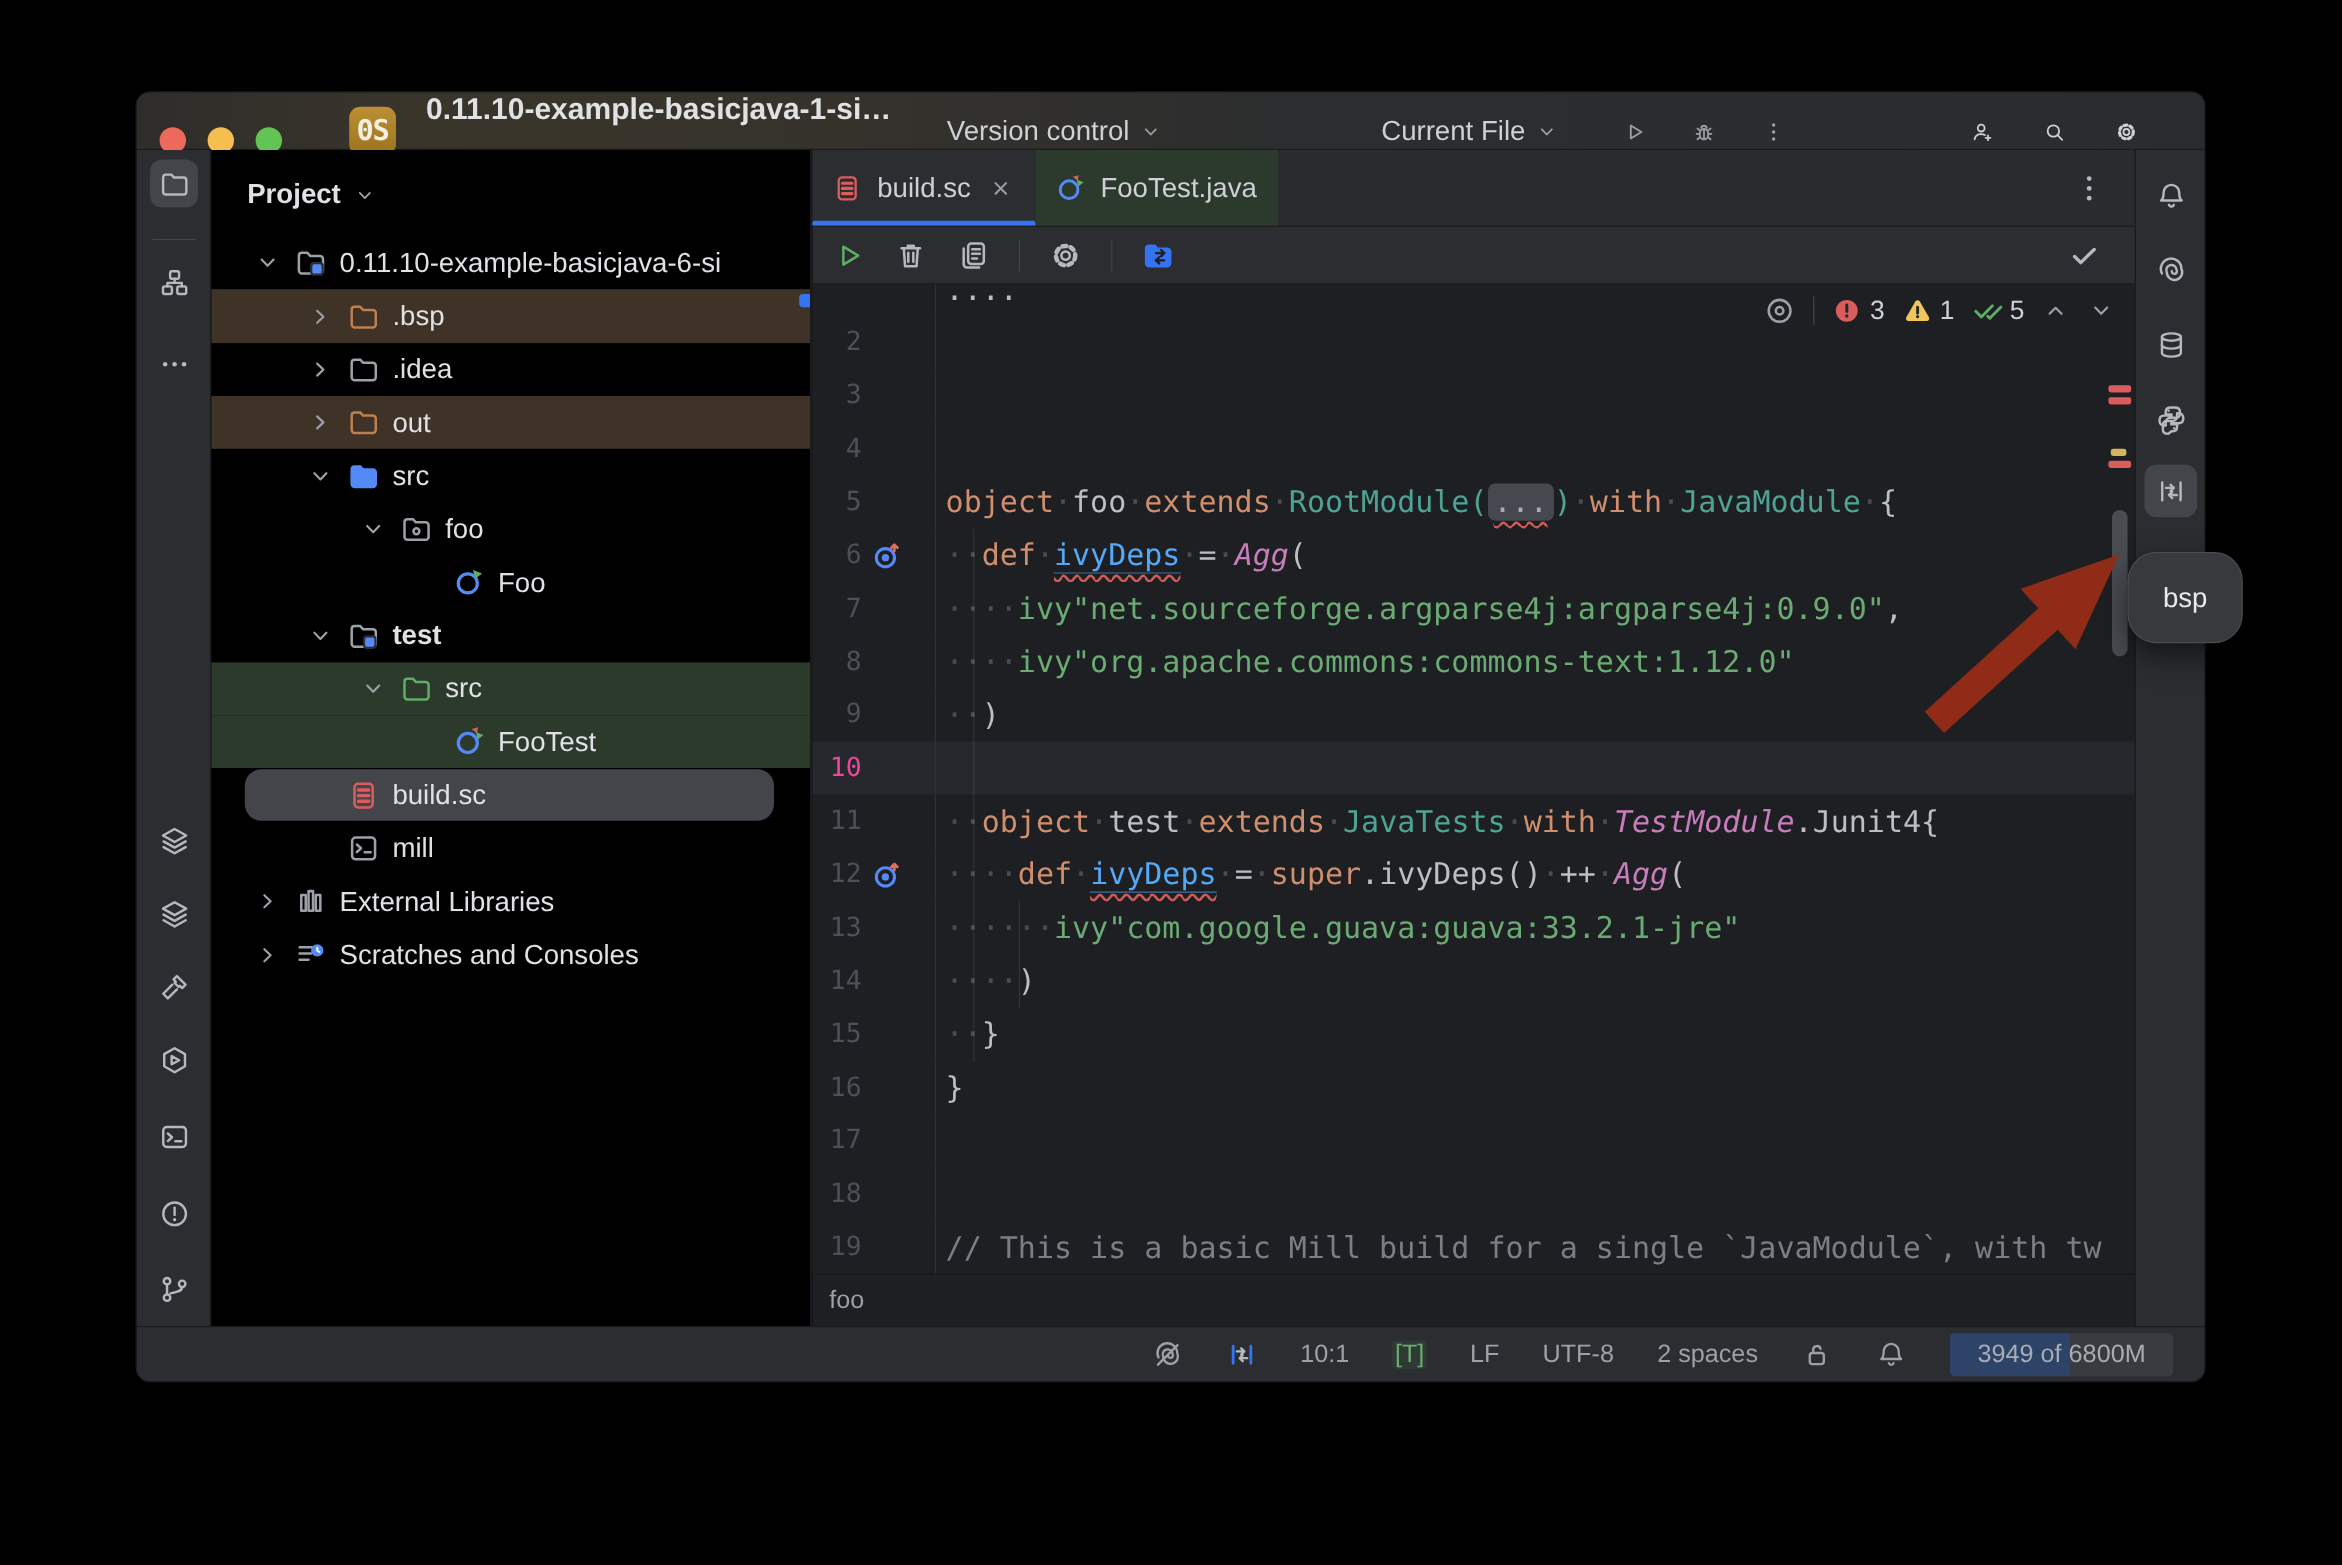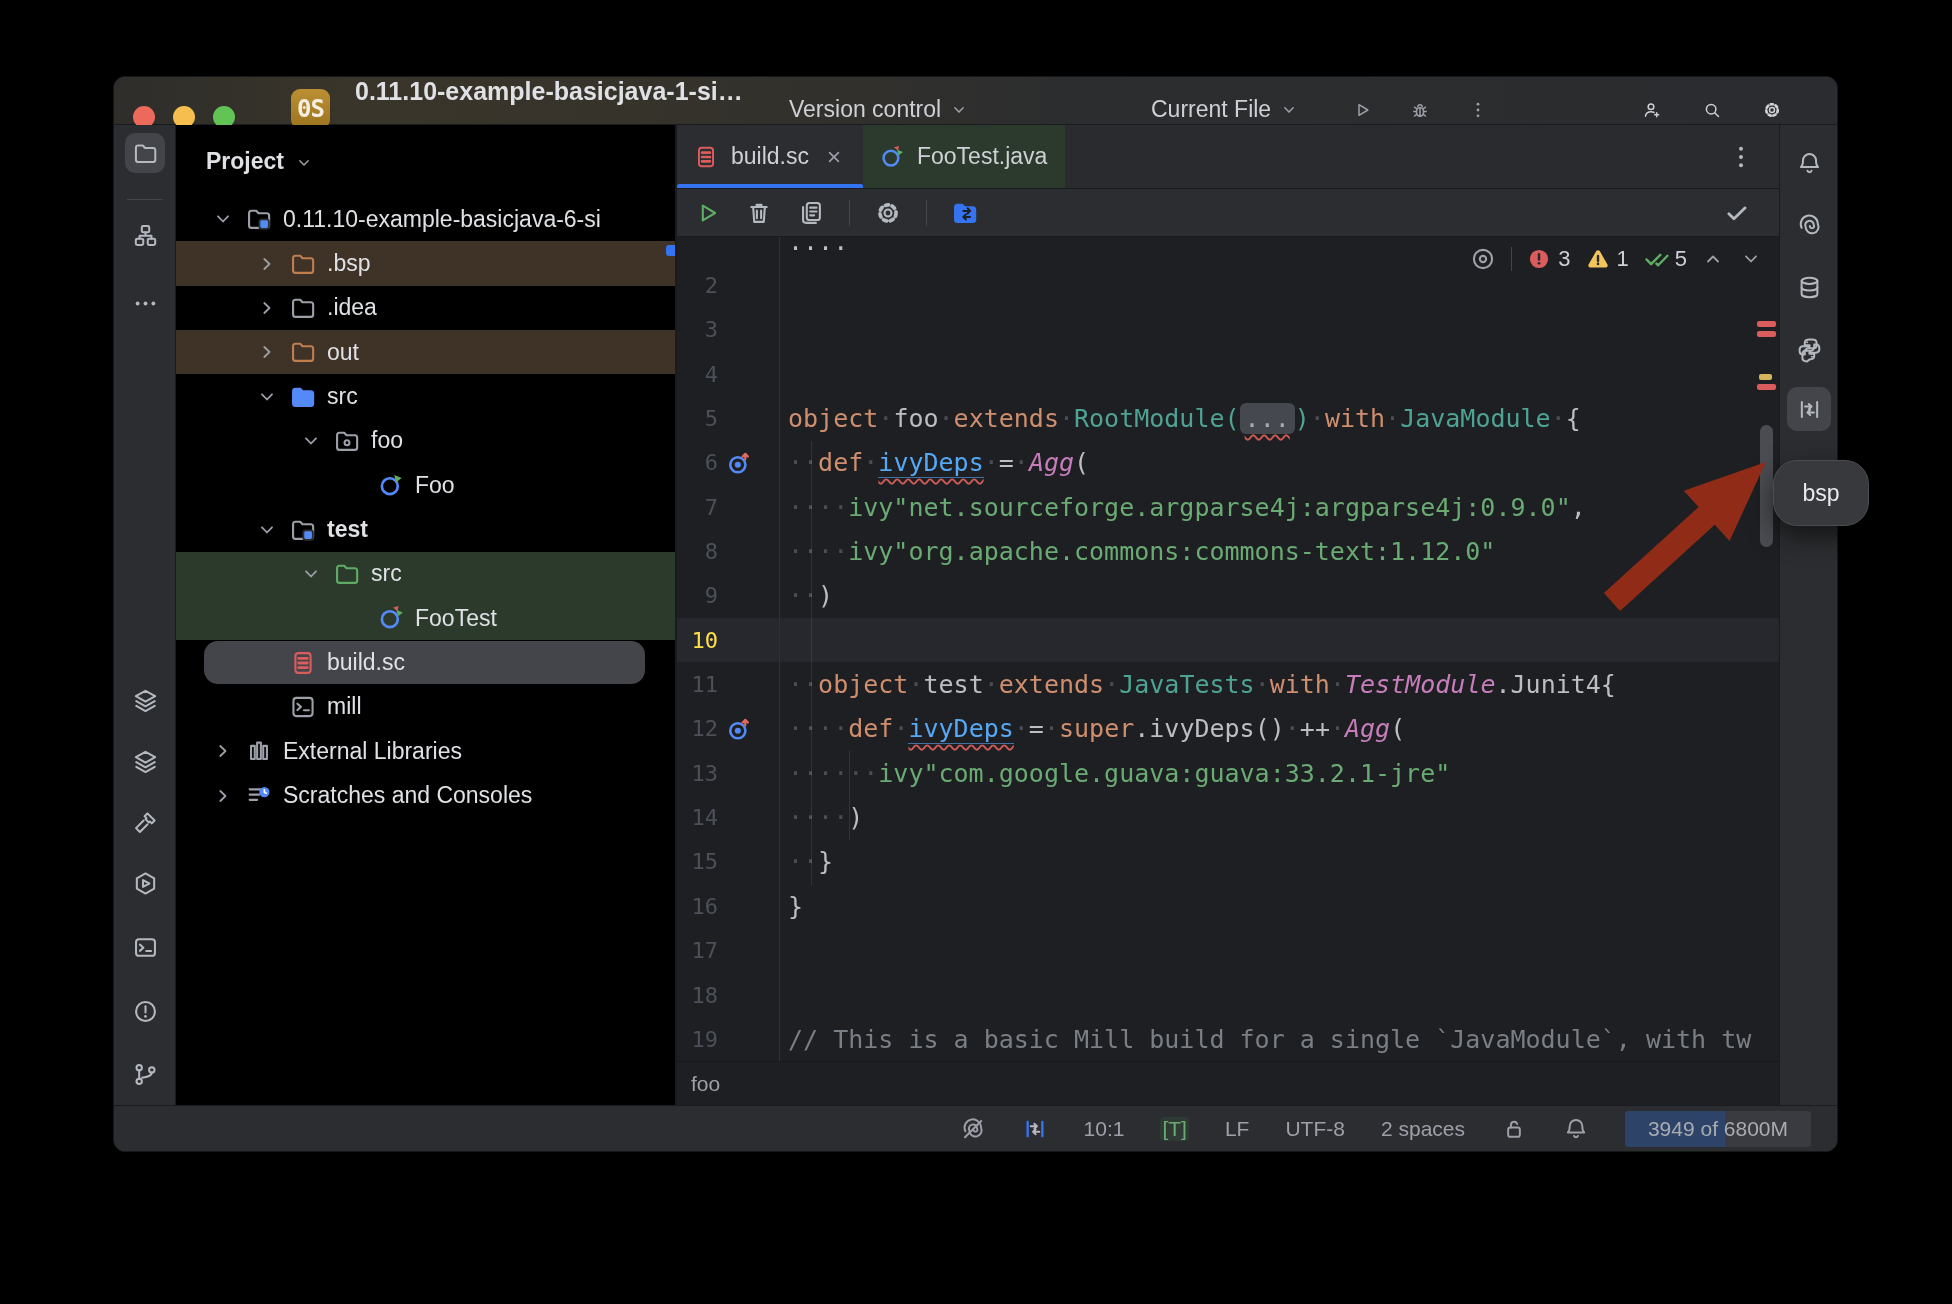--- a/index.html
+++ b/index.html
@@ -84,21 +84,21 @@
   .etoolbar .green { color:#5FAD65; }
   .vsep { width:1px; height:26px; background:#43454A; }
   .okcheck { margin-left:auto; margin-right:28px; width:30px; height:30px; color:#5FAD65; }
 
   .editor { flex:1; position:relative; overflow:hidden; background:#1E1F22;
     font-family:"DejaVu Sans Mono",monospace; }
   .code { position:absolute; top:-18px; left:0; right:0; }
   .crow { height:44.35px; display:flex; align-items:center; }
   .crow.cur { background:#26282E; }
   .ln { flex:none; width:41px; text-align:right; color:#4B5059; font-size:22px; }
-  .crow.cur .ln { color:#fde047; }
+  .crow.cur .ln { color:#ec4899; }
   .gut { flex:none; width:62px; height:100%; border-right:1px solid #2E3135;
     position:relative; }
   .gmark { position:absolute; left:7px; top:8px; width:28px; height:28px; }
   .ctxt { padding-left:8px; font-size:25px; white-space:pre; color:#BCBEC4; }
   .kw{color:#CF8E6D} .pl{color:#BCBEC4} .cls{color:#4EA394} .str{color:#6AAB73}
   .cm{color:#7A7E85} .ws{color:#4A4D55}
   .fn{color:#C77DBB; font-style:italic}
   .wavy { text-decoration:underline wavy #CF5B56 2px; text-underline-offset:7px; }
   .prop { color:#56A8F5; border-bottom:1px solid rgba(86,168,245,.6); }
   .fold { background:#45484E; border-radius:6px; padding:1px 5px; color:#A8ABB2; }
@@ -127,21 +127,21 @@
     display:flex; align-items:center; justify-content:flex-end; gap:36px; padding-right:26px;
     color:#9DA0A8; font-size:21px; }
   .statusbar .icon { width:26px; height:26px; }
   .ftbadge { color:#6AAB73; background:rgba(95,173,101,.1); border-radius:4px; padding:0 2px; }
   .mem { position:relative; width:186px; height:36px; background:#393B40; border-radius:4px;
     overflow:hidden; display:flex; align-items:center; justify-content:center; }
   .memfill { position:absolute; left:0; top:0; bottom:0; width:54%; background:#2D4468; }
   .memtxt { position:relative; color:#A8ABB2; }
 
   
-  .tooltip { position:absolute; left:1773px; top:460px; width:96px; height:66px;
+  .tooltip { position:absolute; left:1773px; top:460px; width:96px; height:76px;
     background:#37393D; border:1px solid #4A4C50; border-radius:24px;
     display:flex; align-items:center; justify-content:center;
     color:#E8EAED; font-size:23px; box-shadow:0 10px 26px rgba(0,0,0,.55); z-index:40; }
   .arrowsvg { position:absolute; left:0; top:0; width:1952px; height:1304px;
     pointer-events:none; z-index:50; }
 </style>
 </head>
 <body>
 
 <div class="window">

